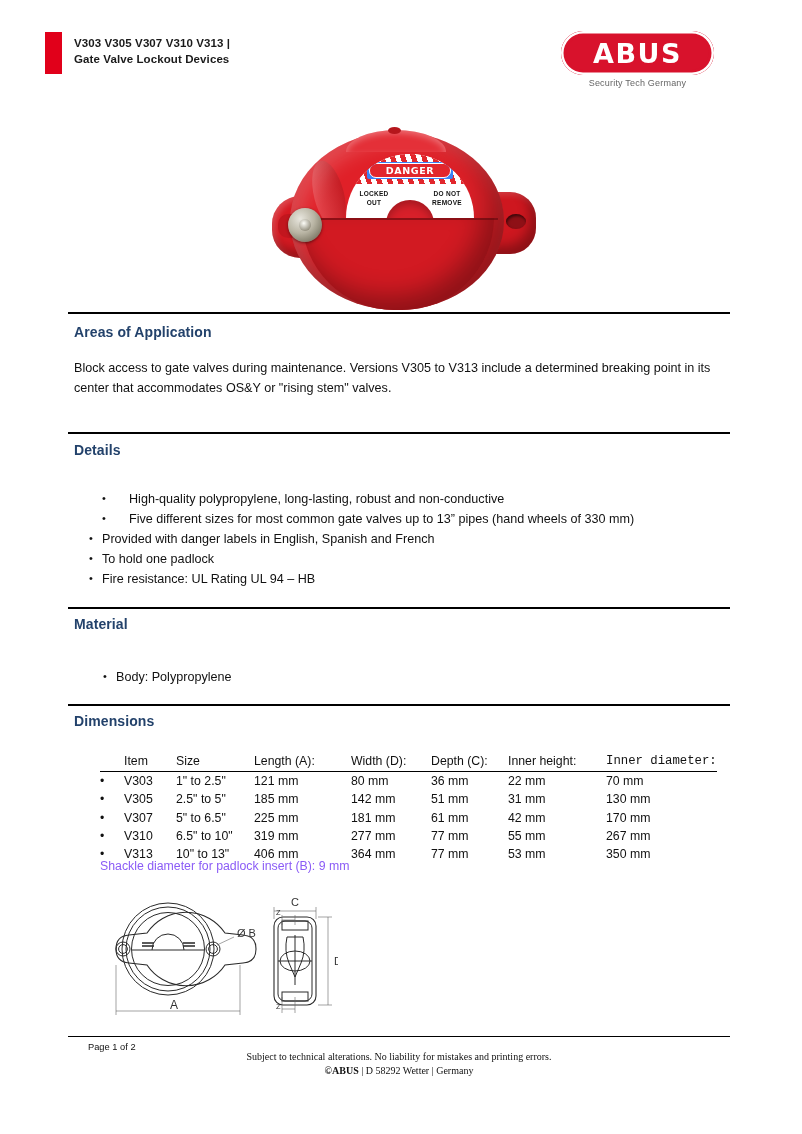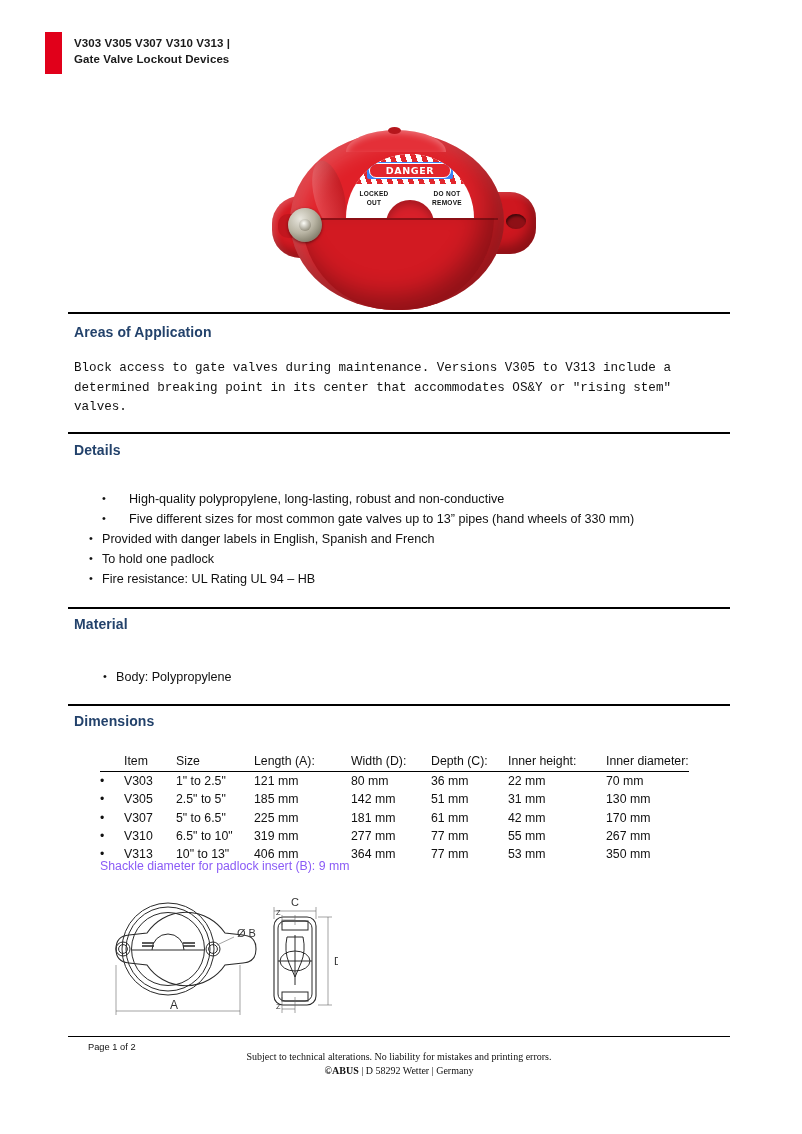--- a/index.html
+++ b/index.html
@@ -57,21 +57,21 @@
   .lbl-lo{position:absolute;left:6px;top:36px;width:44px;text-align:center;font-size:6.5px;font-weight:bold;
     line-height:8.5px;color:#111;white-space:pre-line;letter-spacing:.3px;}
   .lbl-dnr{position:absolute;left:78px;top:36px;width:46px;text-align:center;font-size:6.5px;font-weight:bold;
     line-height:8.5px;color:#111;white-space:pre-line;letter-spacing:.3px;}
   .lbl-notch{position:absolute;left:40px;top:46px;width:48px;height:30px;border-radius:24px 24px 0 0;background:#D8202A;
     box-shadow:inset 0 4px 8px rgba(0,0,0,.25);}
 
   
   .rule{position:absolute;left:68px;width:662px;height:1.6px;background:#000;}
   .sec-h{position:absolute;left:74px;font-size:14px;font-weight:bold;color:#23426B;letter-spacing:.1px;}
-  .body-txt{position:absolute;font-size:12.6px;line-height:19.5px;color:#111;font-family:Liberation Mono, monospace;}
+  .body-txt{position:absolute;font-size:12.6px;line-height:19.5px;color:#111;}
 
   ul.bl{position:absolute;margin:14px;padding:0;list-style:none;}
   ul.bl li{font-size:12.6px;line-height:19.8px;color:#111;position:relative;}
   ul.bl li:before{content:"\2022";position:absolute;color:#111;}
   ul.bl.deep li{padding-left:41px;}
   ul.bl.deep li:before{left:14px;font-size:11px;top:-1px;}
   ul.bl.shallow li{padding-left:14px;}
   ul.bl.shallow li:before{left:1px;font-size:11px;top:-1px;}
 
   
@@ -80,39 +80,45 @@
   .dimtbl td,.dimtbl th{padding:0;text-align:left;font-weight:normal;font-size:12.3px;line-height:18.2px;
     white-space:nowrap;vertical-align:top;}
   .dimtbl thead th{border-bottom:1.3px solid #000;padding-bottom:1px;}
   .c-bul{width:24px;}
   .c-item{width:52px;}
   .c-size{width:78px;}
   .c-len{width:97px;}
   .c-wid{width:80px;}
   .c-dep{width:77px;}
   .c-ih{width:98px;}
-  .c-id{width:80px;}
+  .c-id{width:80px;font-family:Liberation Mono, monospace;}
   .shackle{position:absolute;left:100px;top:859px;font-size:12.3px;color:#8b5cf6;text-align:right;}
 
   
   .foot-rule{position:absolute;left:68px;top:1036px;width:662px;height:1.4px;background:#000;}
   .pageno{position:absolute;left:88px;top:1042px;font-size:9.3px;color:#111;}
   .foot-c{position:absolute;left:68px;top:1050px;width:662px;text-align:center;font-size:10px;line-height:14px;color:#111;font-family:Liberation Serif, serif;}
   .foot-c b{font-weight:bold;}
 </style>
 </head>
 <body>
 
 <div class="page">
 
   <div class="header">
     <div class="redbar"></div>
     <div class="hdr-title">V303  V305  V307  V310  V313 |
 Gate Valve Lockout Devices</div>
 
+    <div class="logo">
+      <div class="logo-pill">
+        <span>ABUS</span>
+      </div>
+      <div class="logo-tag">Security Tech Germany</div>
+    </div>
   </div>
 
   <div class="product">
     <div class="p-earL"></div>
     <div class="p-earR"></div>
     <div class="p-body"></div>
     <div class="p-ridge"></div>
     <div class="p-topcap"></div>
     <div class="p-knob"></div>
 

